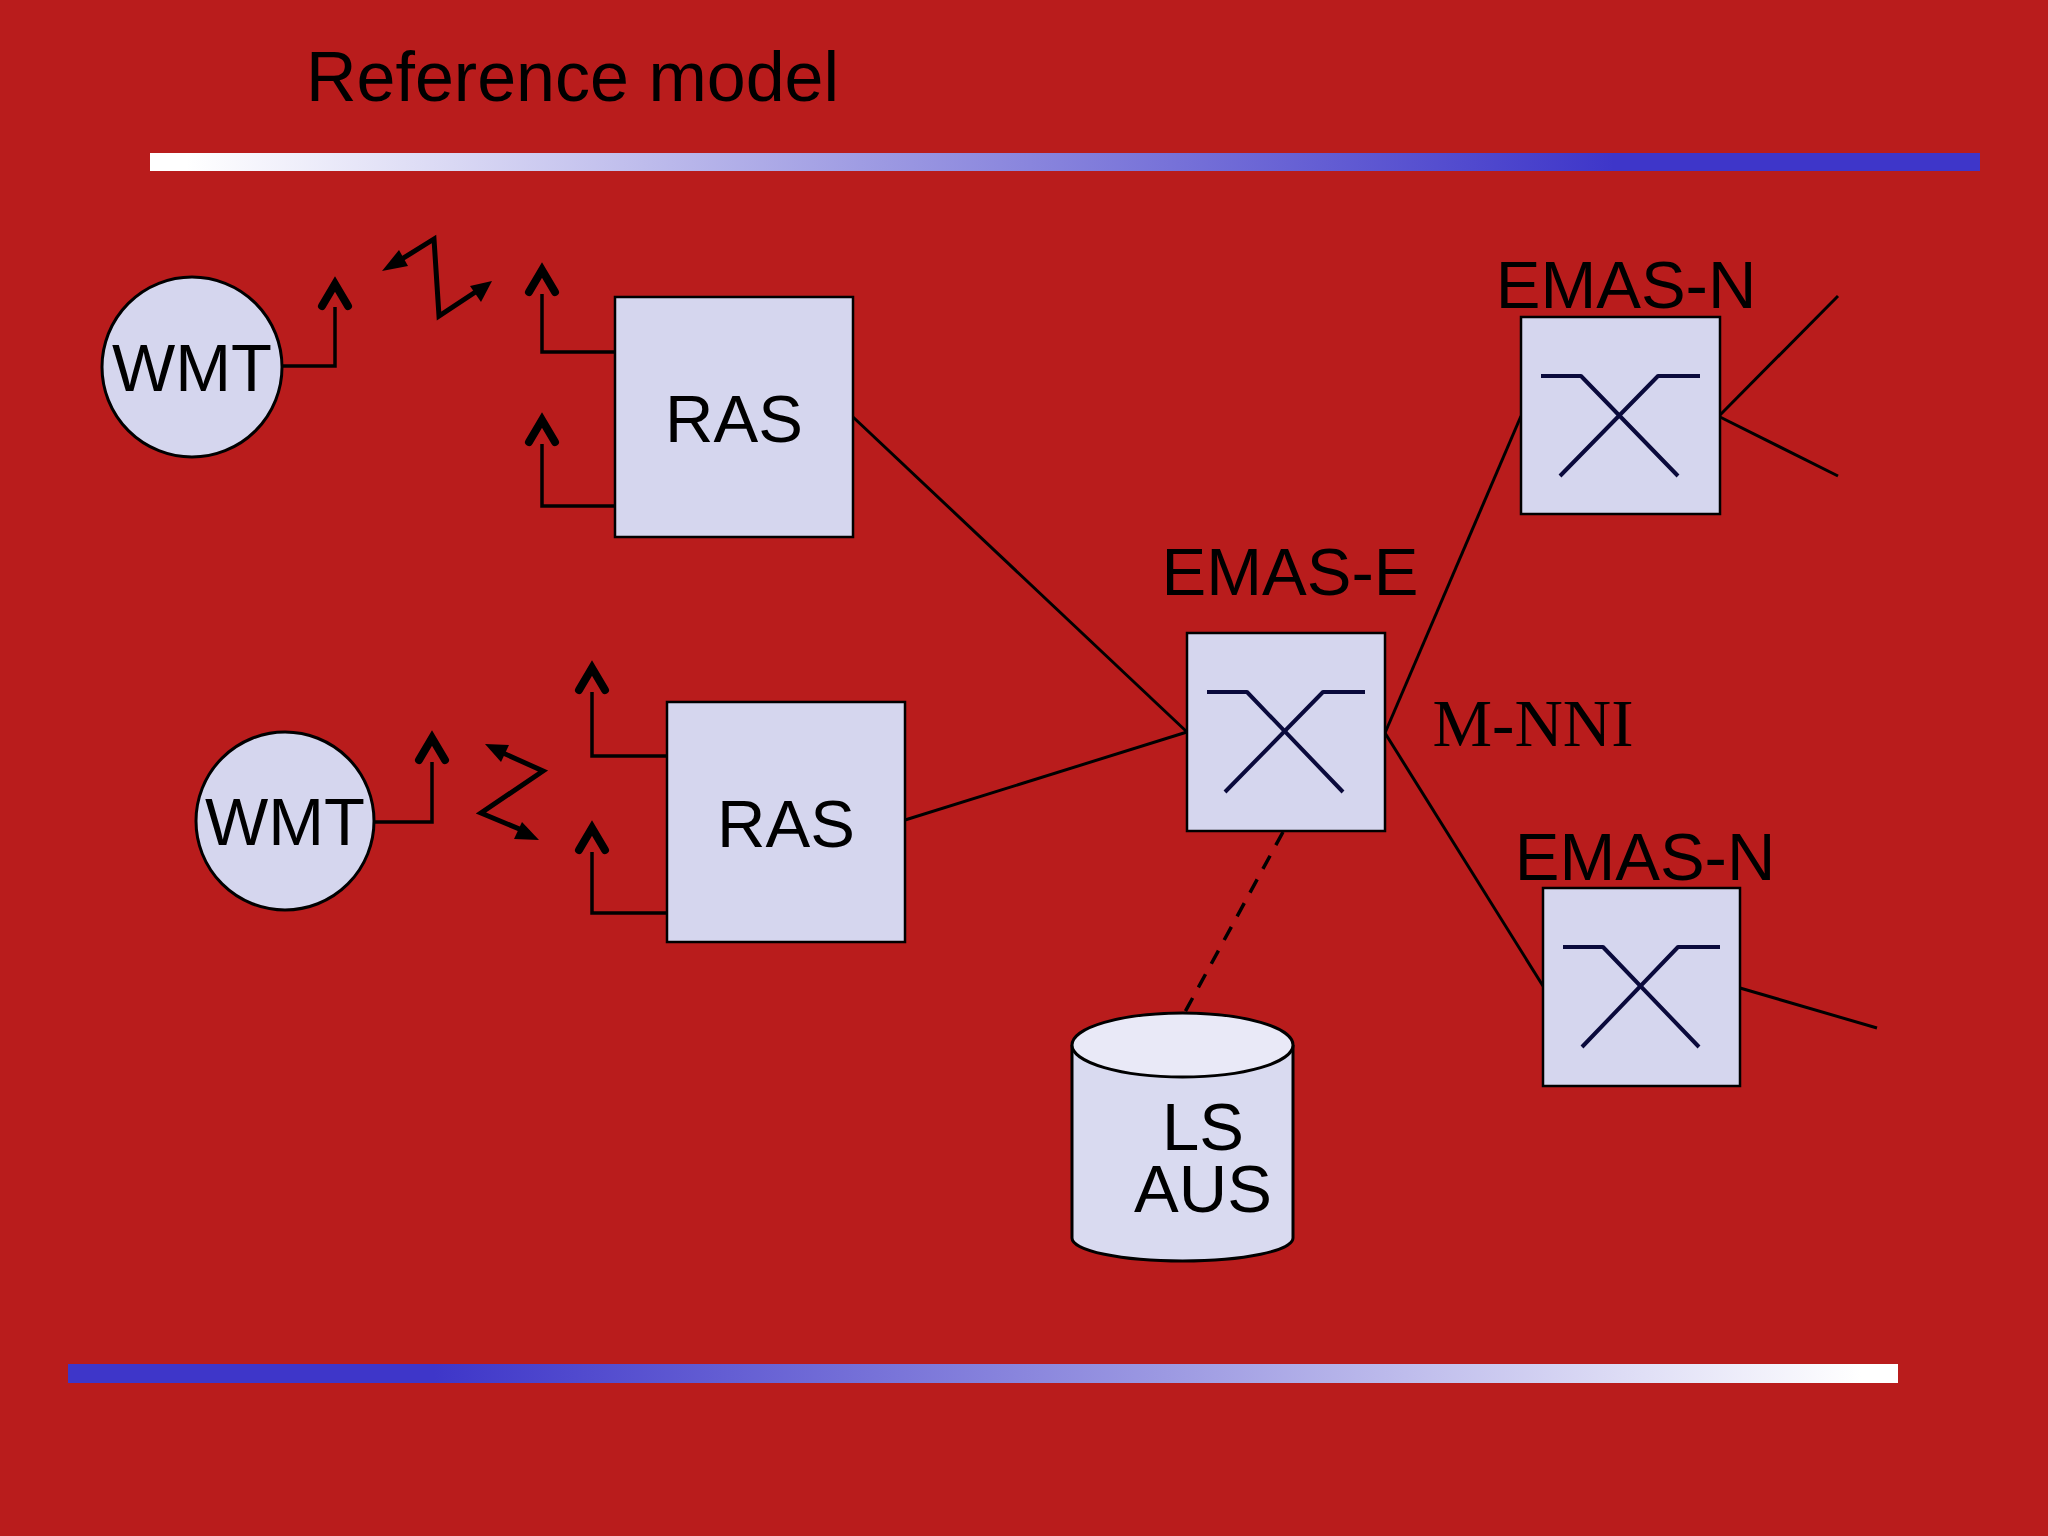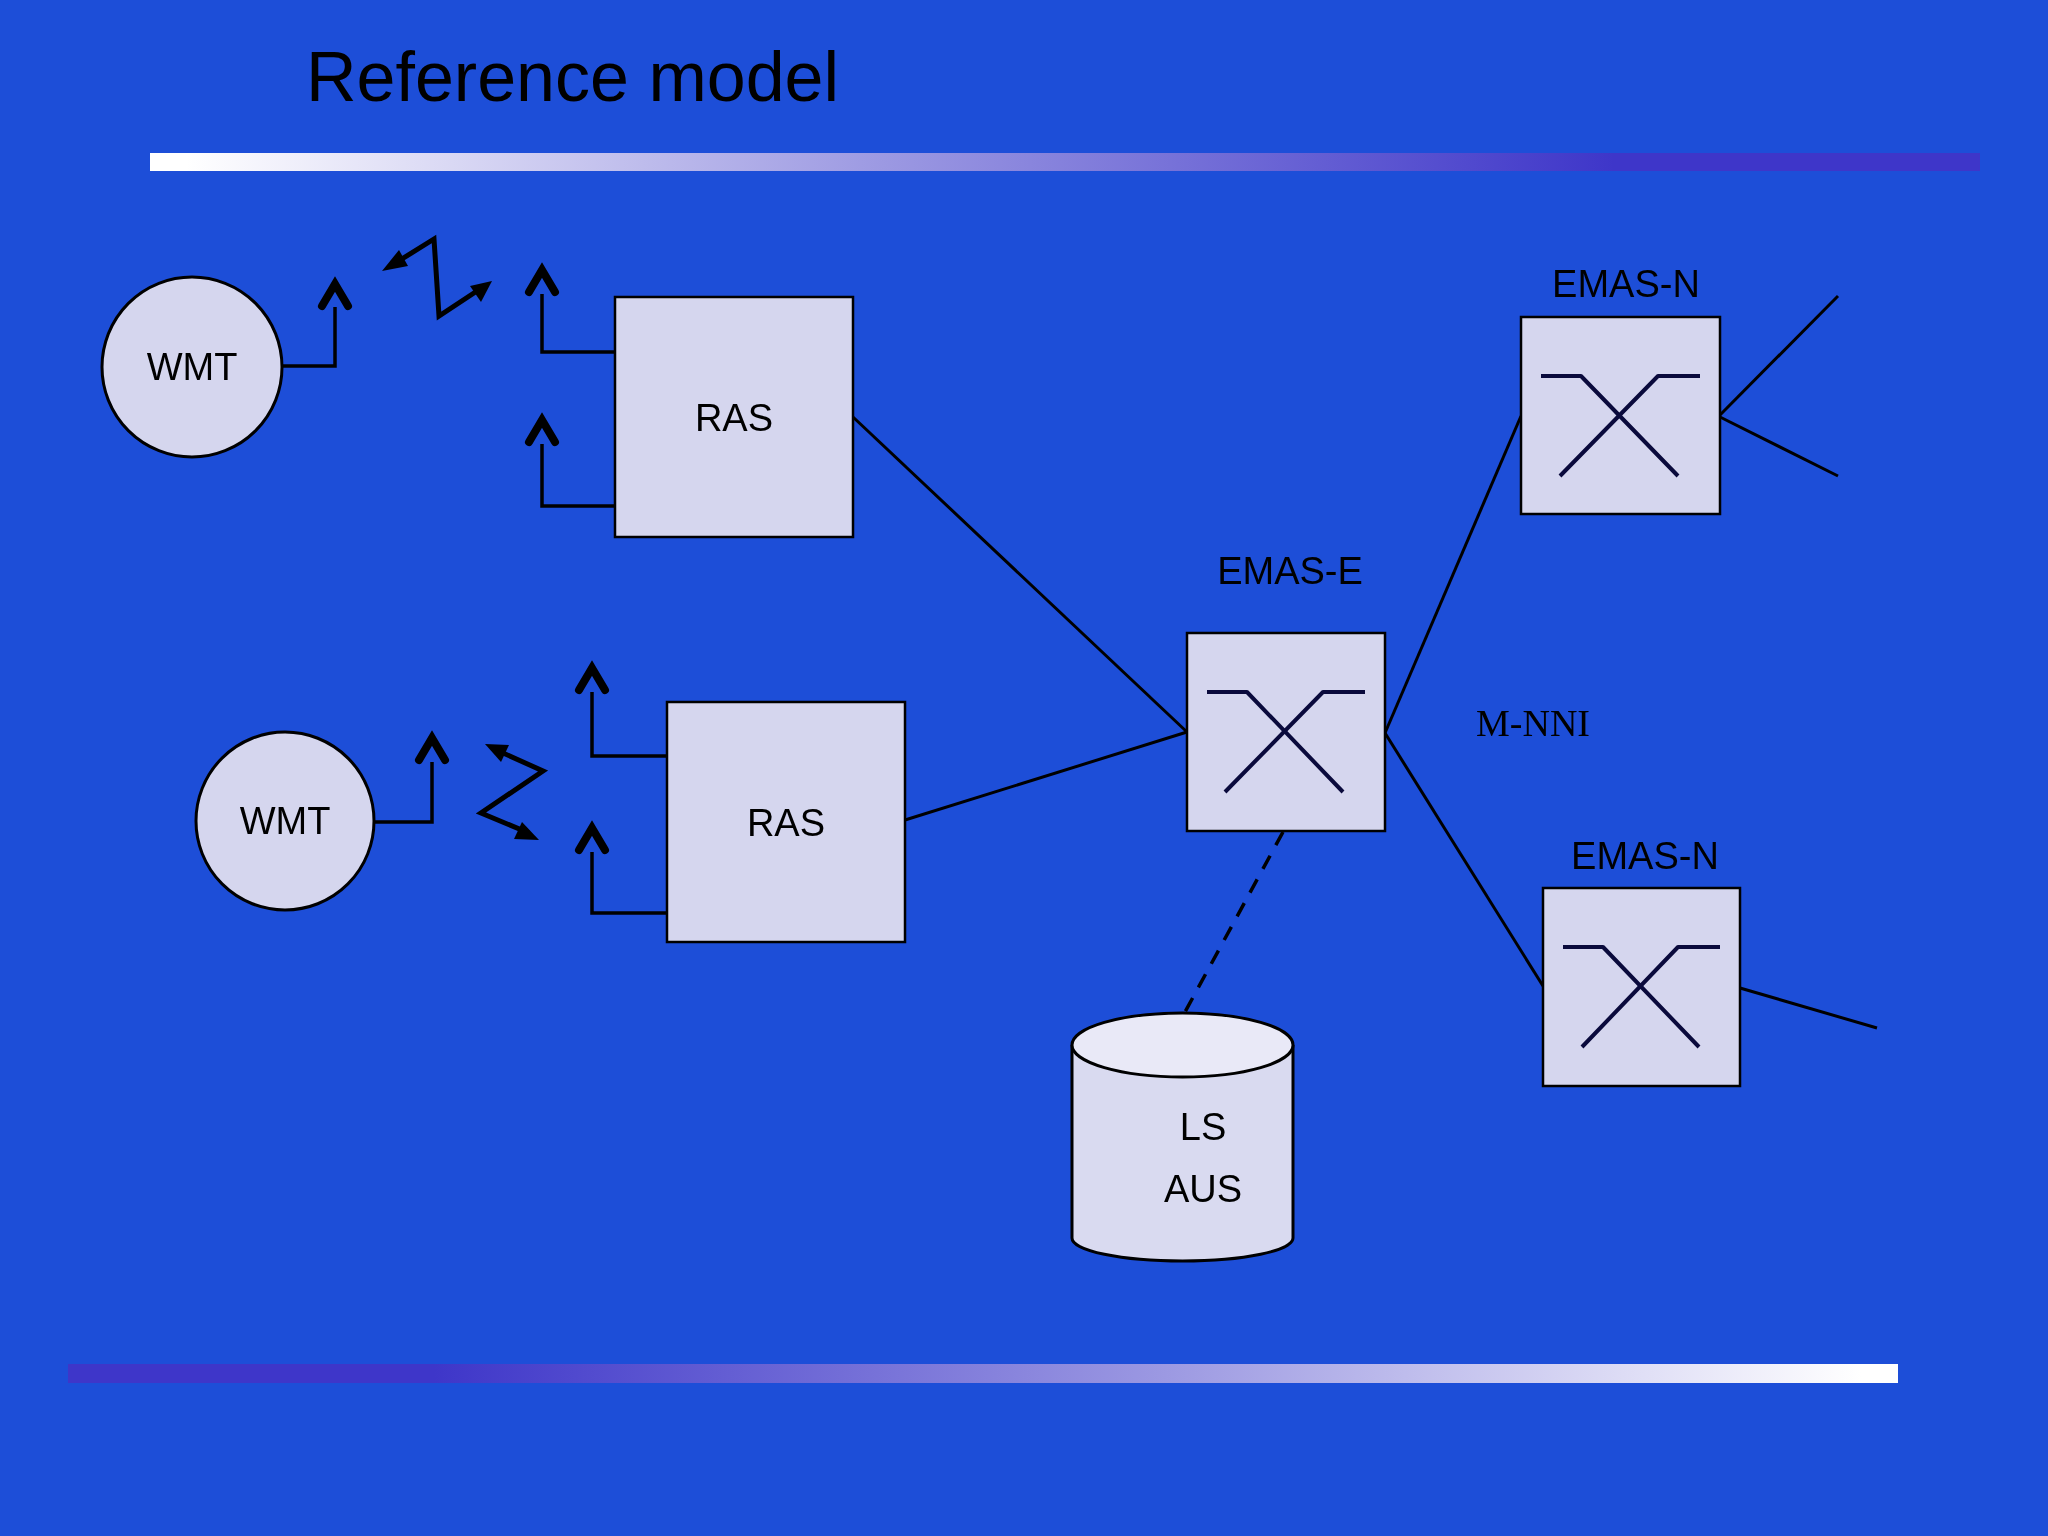--- a/index.html
+++ b/index.html
@@ -10,21 +10,21 @@
     --cylinder_top_fill: #e9e9f7;
     --sym_stroke: #0a0a3c;
     --line_black: #000000;
   }
   * { box-sizing: border-box; }
   html, body { margin: 0; padding: 0; background: #ffffff; }
   .slide {
     position: relative;
     width: 2048px;
     height: 1536px;
-    background: #1d4ed8;
+    background: #b91c1c;
     overflow: hidden;
     font-family: "Liberation Sans", sans-serif;
     color: #000;
   }
   .slide-title {
     position: absolute;
     left: 306px;
     top: 38px;
     font-size: 70px;
     line-height: 1.12;
@@ -62,21 +62,21 @@
   .ant { stroke: var(--line_black); stroke-width: 3.5; fill: none; }
   .ant-head { stroke: var(--line_black); stroke-width: 8; fill: none; stroke-linecap: round; stroke-linejoin: miter; }
   .bolt { stroke: var(--line_black); stroke-width: 5; fill: none; stroke-linejoin: miter; }
   .bolt-head { fill: var(--line_black); stroke: none; }
   .cyl-body-fill { fill: var(--cylinder_fill); stroke: none; }
   .cyl-body-stroke { fill: none; stroke: var(--node_stroke); stroke-width: 3; }
   .cyl-top { fill: var(--cylinder_top_fill); stroke: var(--node_stroke); stroke-width: 3; }
   .node-label {
     position: absolute;
     transform: translate(-50%, -50%);
-    font-size: 38px;
+    font-size: 67px;
     line-height: 1.15;
     white-space: nowrap;
     color: #000;
     text-align: center;
   }
   .cyl-label { line-height: 62px; }
 </style>
 </head>
 <body>
 

